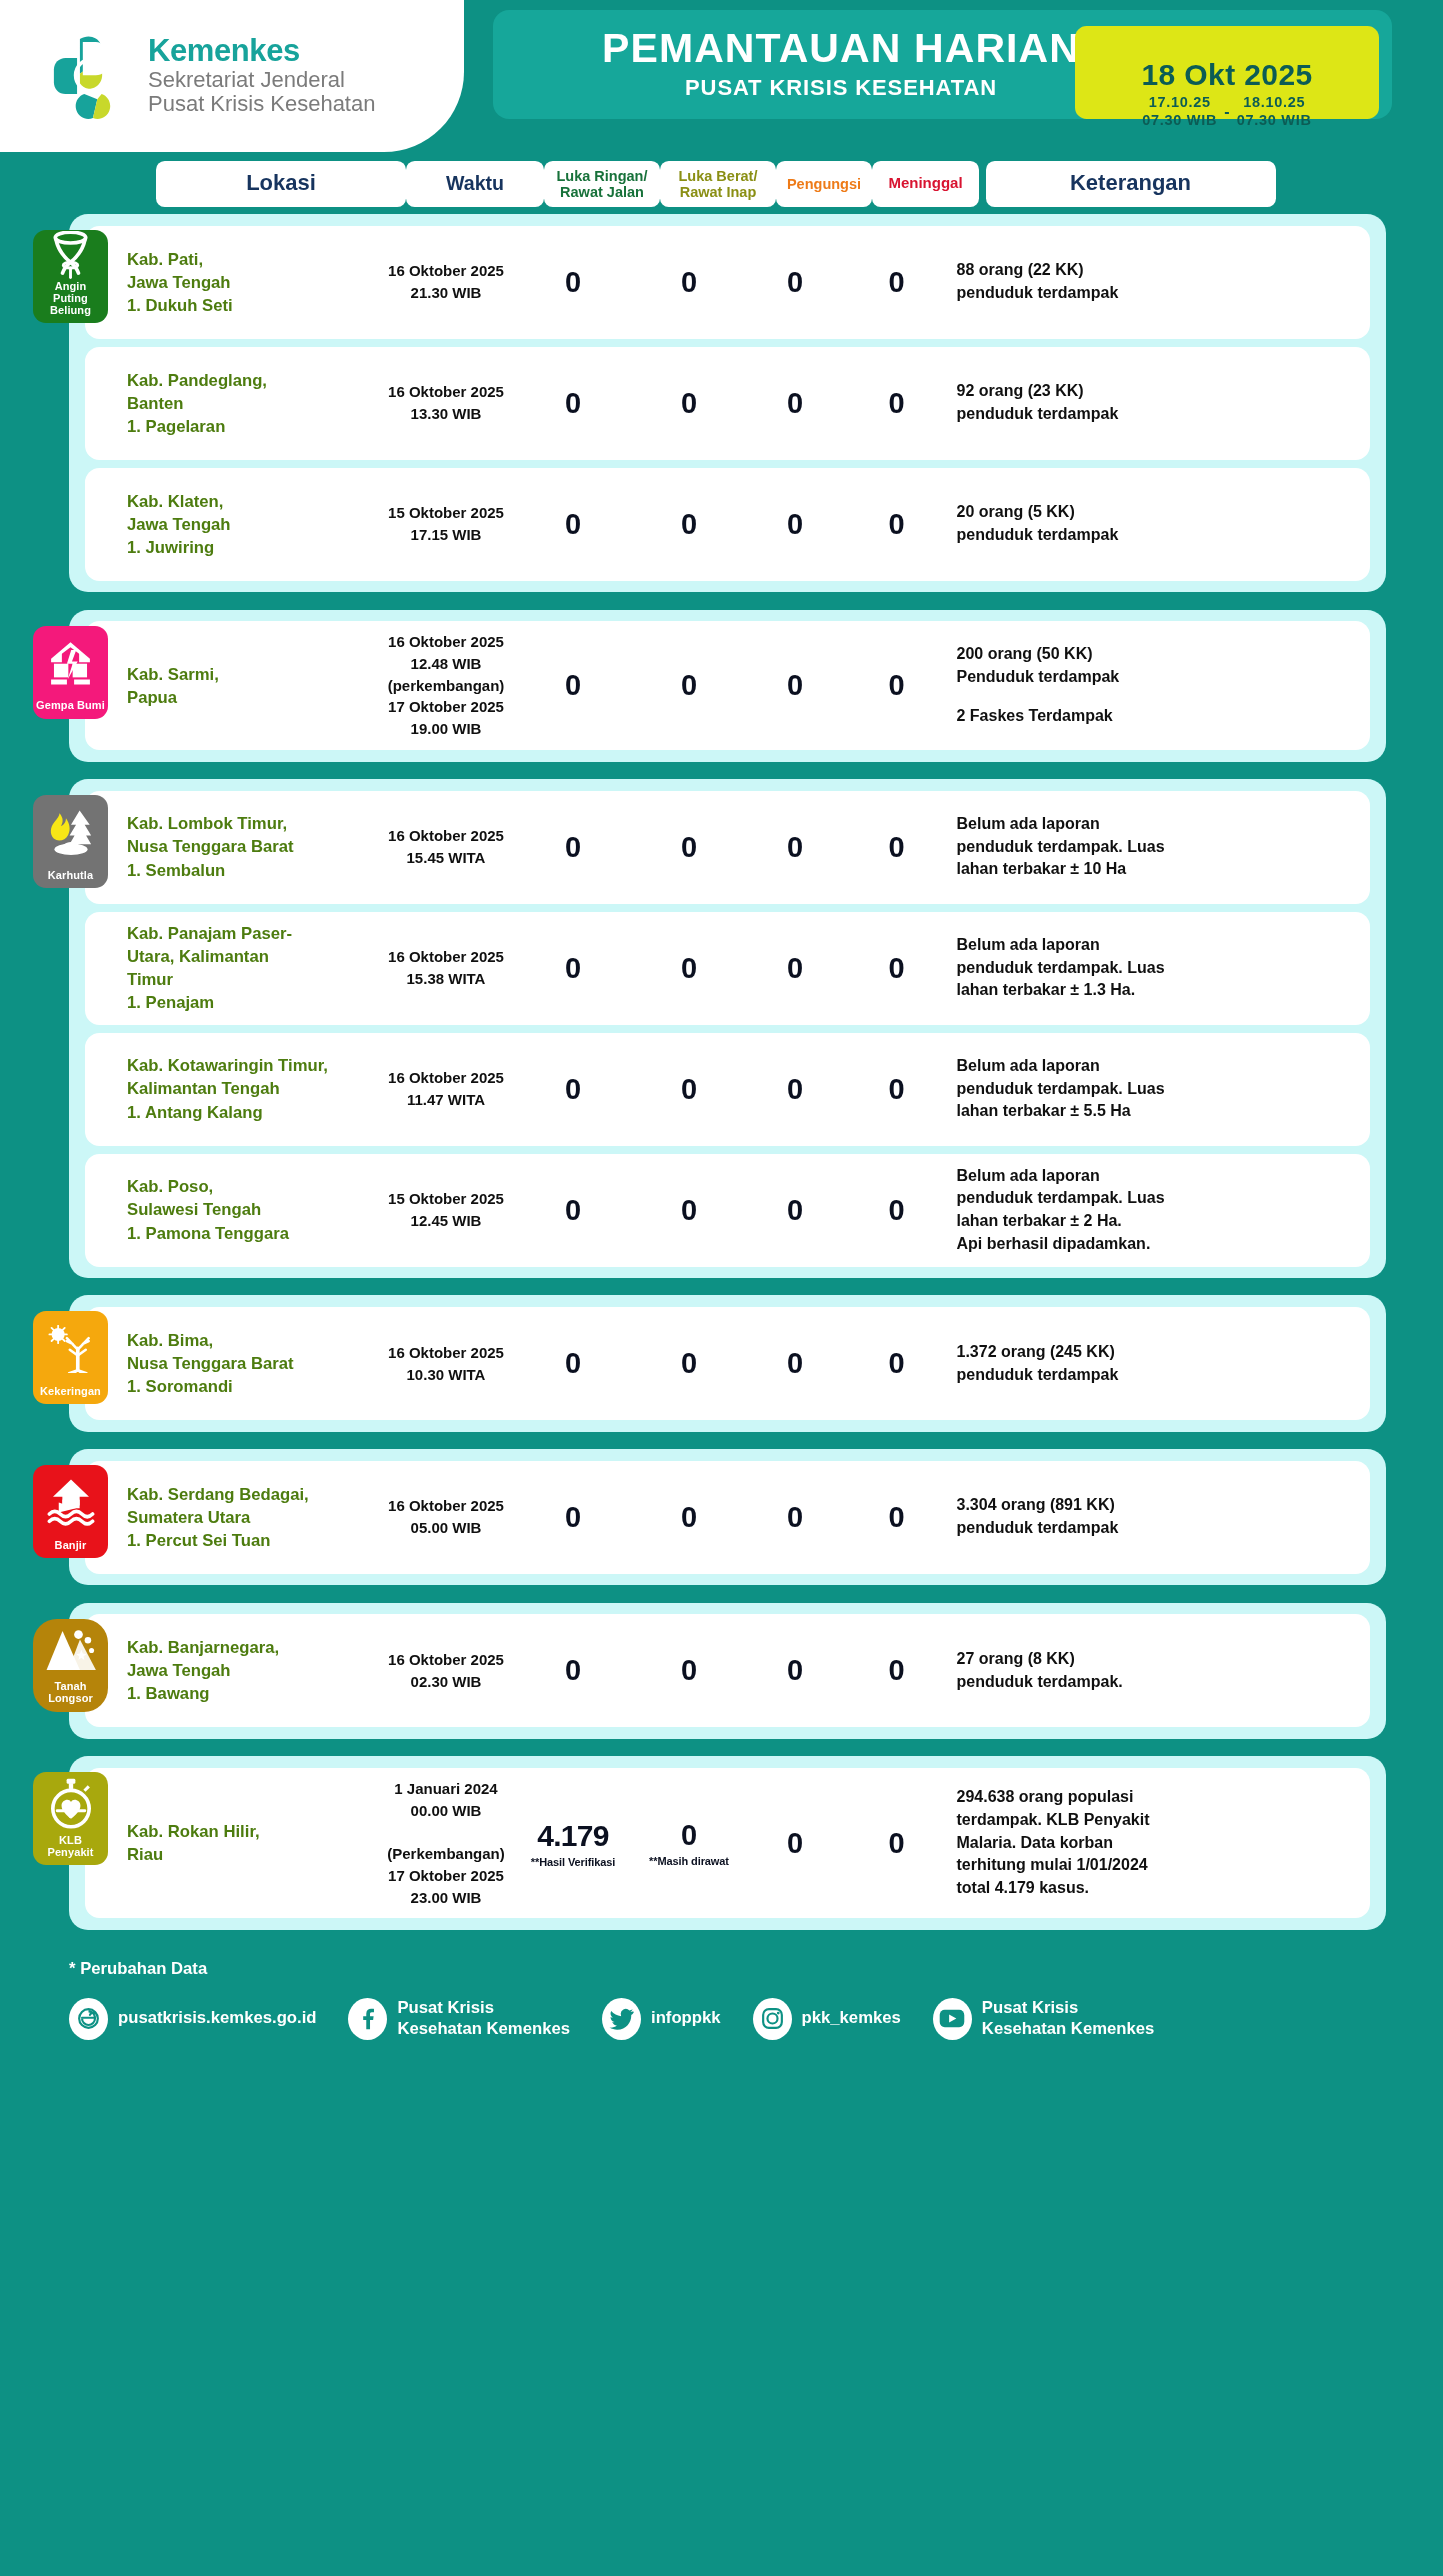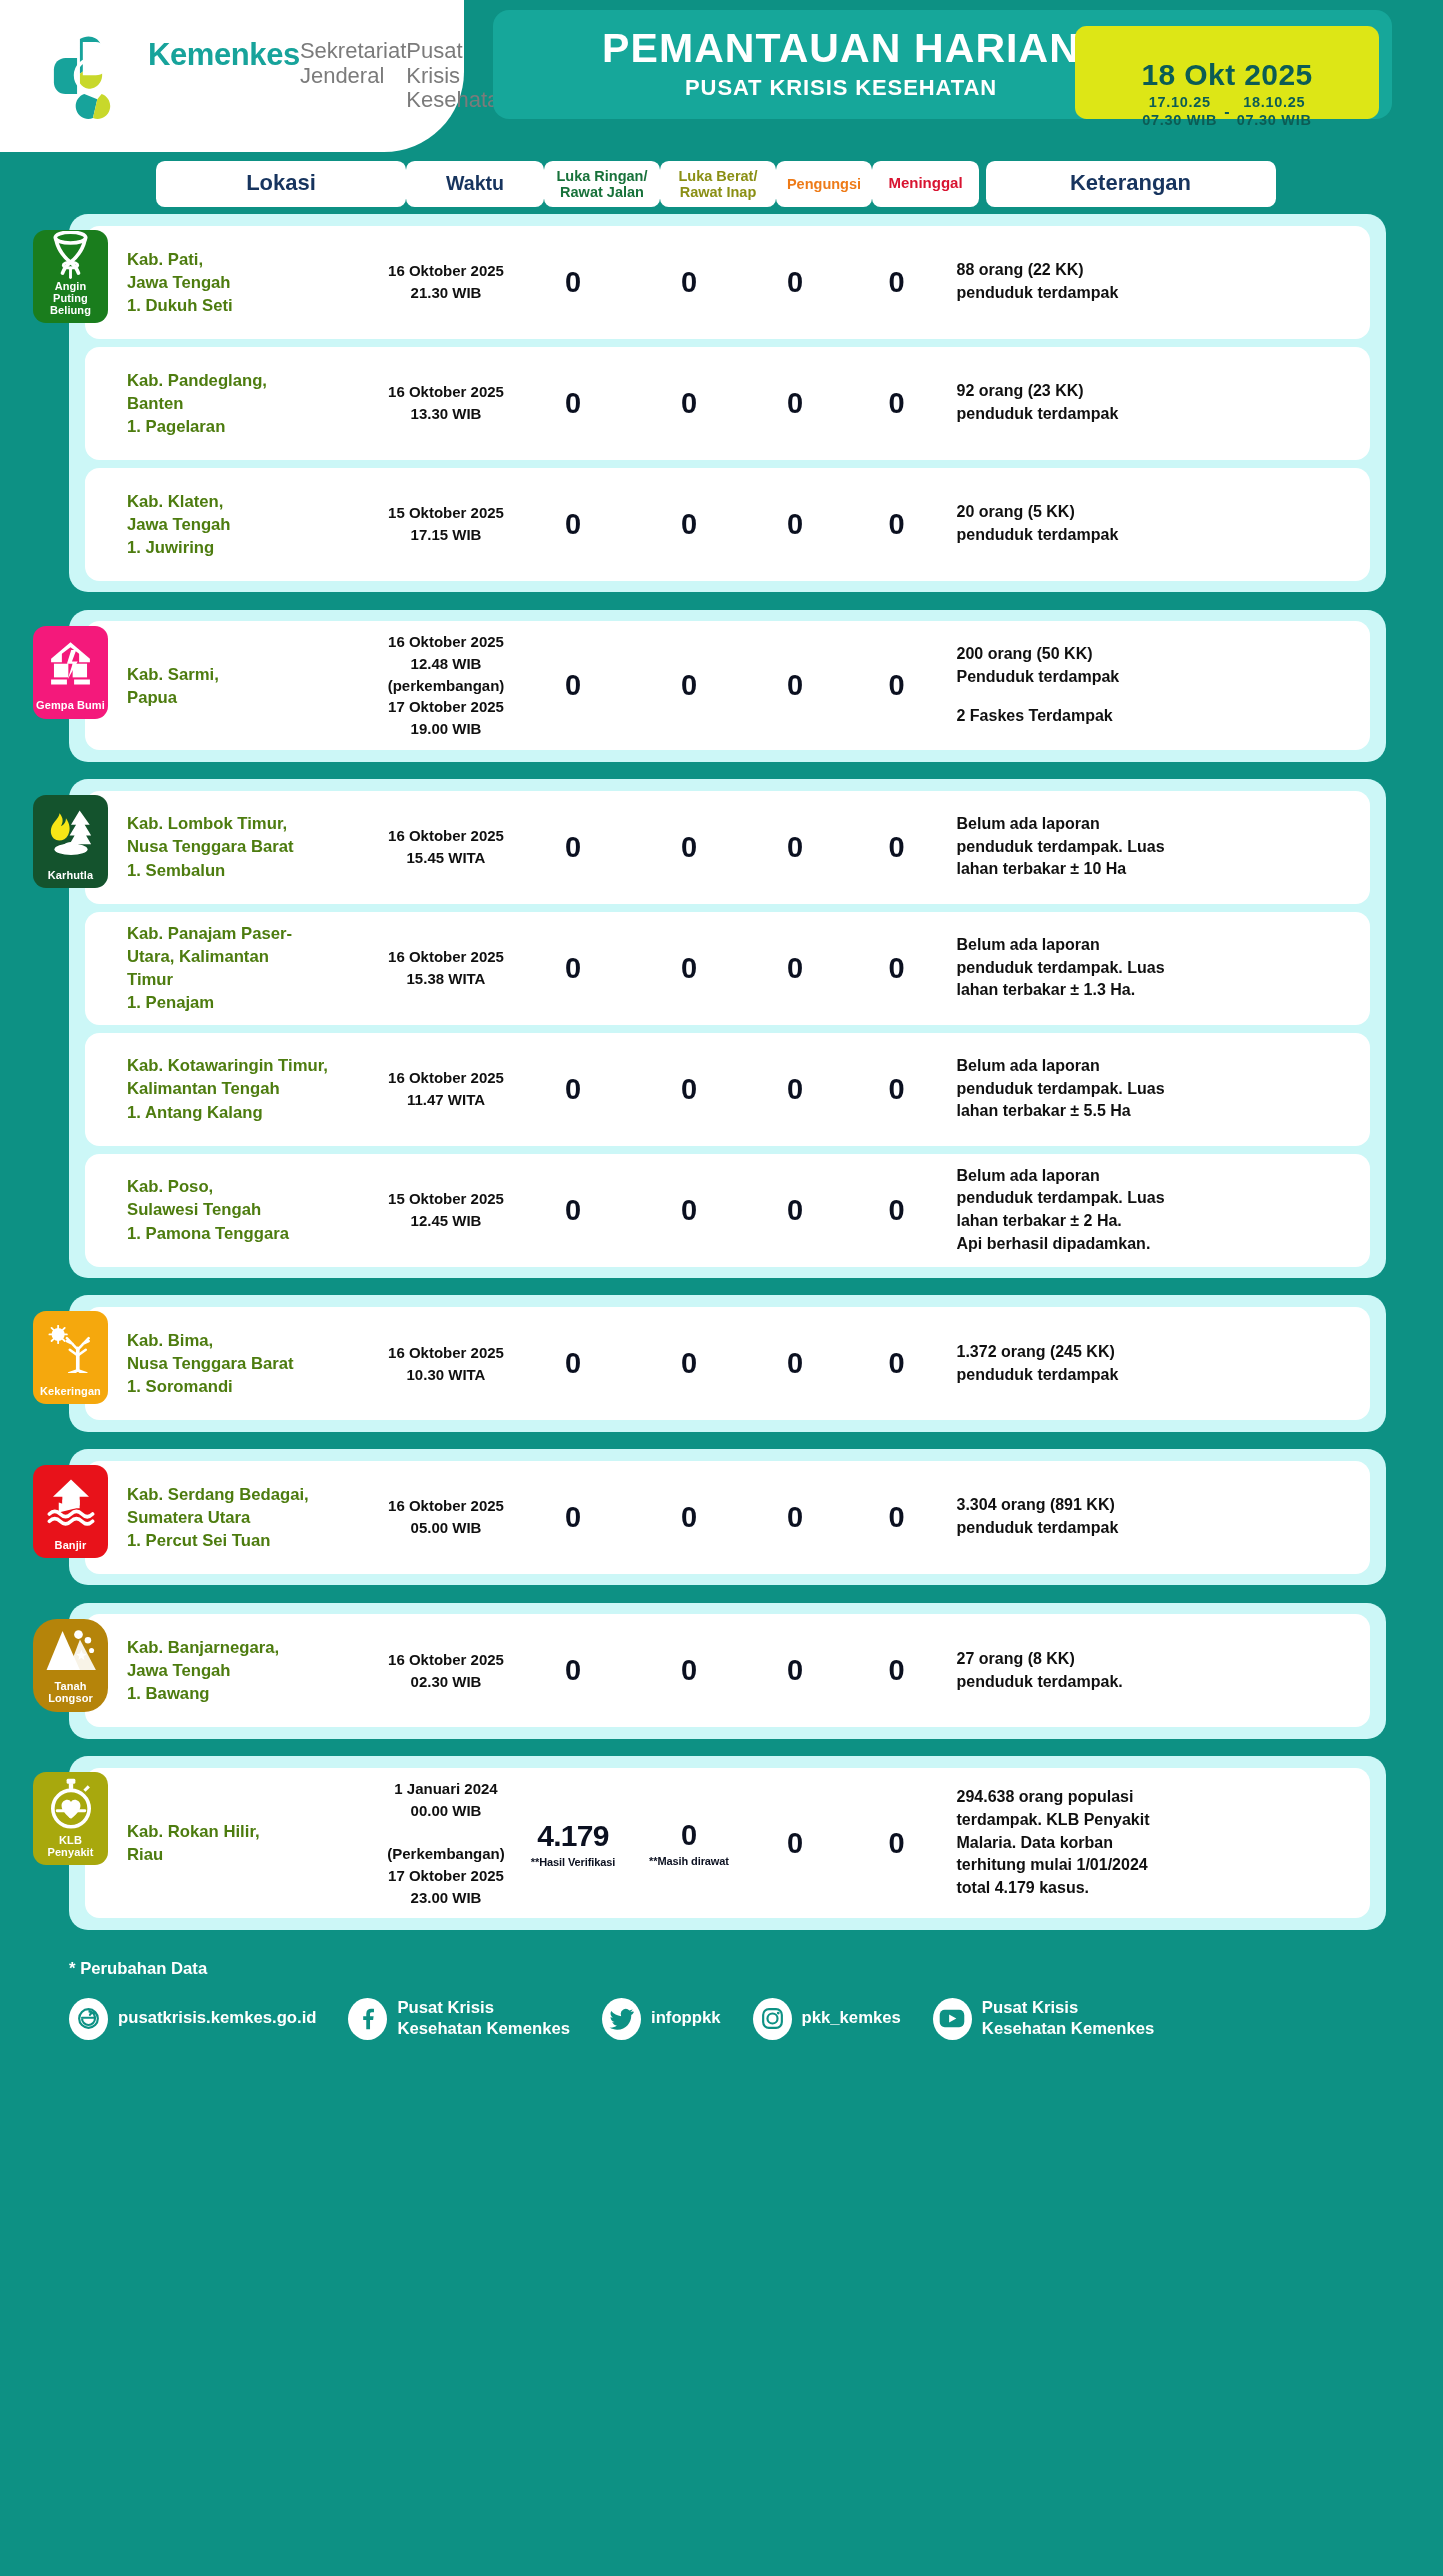--- a/index.html
+++ b/index.html
@@ -14,21 +14,21 @@
   
   .header { position: relative; height: 152px; }
   .logo-plate {
     position: absolute; left: 0; top: 0;
     width: 464px; height: 152px;
     background: #ffffff;
     border-bottom-right-radius: 80px;
     display: flex; align-items: center; padding-left: 51px; gap: 16px;
   }
   .logo-mark { width: 81px; height: 86px; flex: none; }
-  .logo-text { display: flex; flex-direction: row; justify-content: center; }
+  .logo-text { display: flex; flex-direction: column; justify-content: center; }
   .logo-l1 { font-size: 31px; font-weight: bold; color: #17a39b; letter-spacing: -0.4px; line-height: 1.05; }
   .logo-l2 { font-size: 22px; color: #7b7b7b; line-height: 1.12; }
   .logo-l3 { font-size: 22px; color: #7b7b7b; line-height: 1.12; }
 
   .title-bar {
     position: absolute; left: 493px; top: 10px;
     width: 899px; height: 109px;
     background: #16a79a;
     border-radius: 16px;
     padding-left: 40px;
@@ -289,21 +289,21 @@
           <div class="c-num mid"><span>0</span></div>
           <div class="c-ket">
             <div>200 orang (50 KK)</div>
             <div>Penduduk terdampak</div>
             <div class="gap">&nbsp;</div>
             <div>2 Faskes Terdampak</div>
           </div>
         </div>
       </div>
       <div class="group">
-        <div class="badge" style="background: #14532d; align-items: center;">
+        <div class="badge" style="background: #737373; align-items: center;">
           <div class="badge-ico">
             <svg width="52" height="46" viewBox="0 0 72 64">
               <path d="M48 2 62 22h-7l9 15h-7l7 12H34l7-12h-7l9-15h-7z" fill="#fff"></path>
               <path d="M20 6c6 7 5 13 2 18 5-2 7-7 7-11 5 7 7 16 3 23-4 8-14 10-20 5-6-6-5-16 1-23 4-5 7-8 7-12z" fill="#f7e616"></path>
               <ellipse cx="36" cy="56" rx="23" ry="8" fill="#fff"></ellipse>
               <path d="M36 46c-8 0-14 6-14 10h28c0-4-6-10-14-10z" fill="#fff"></path>
             </svg>
           </div>
           <div class="badge-label">Karhutla</div>
         </div>

